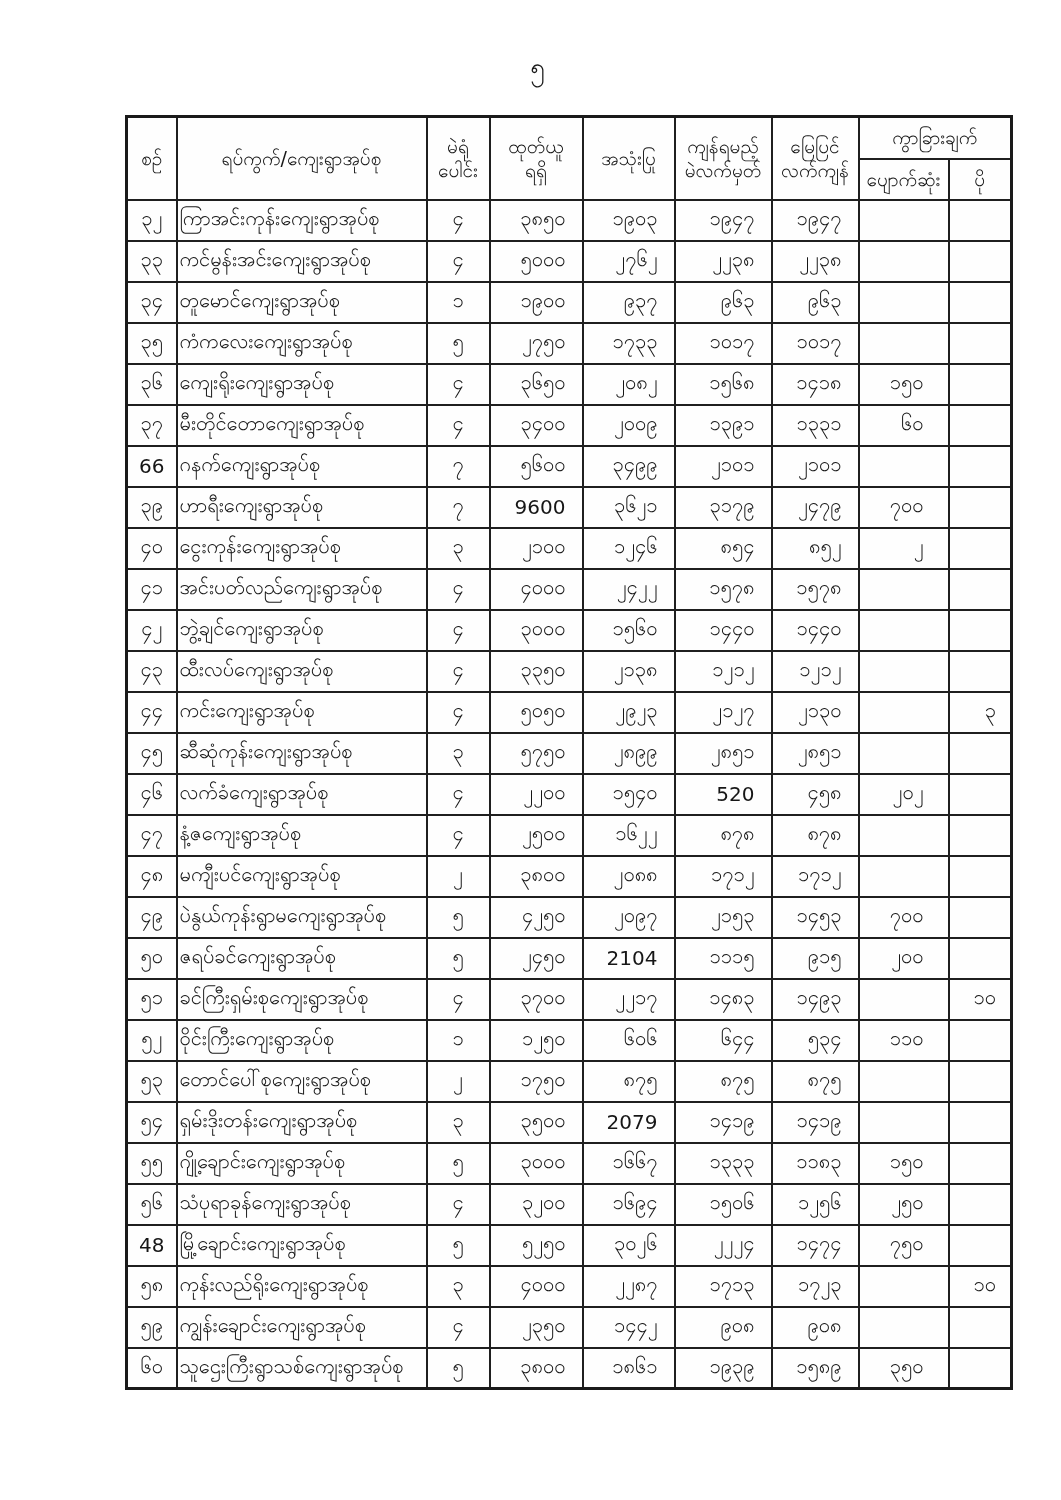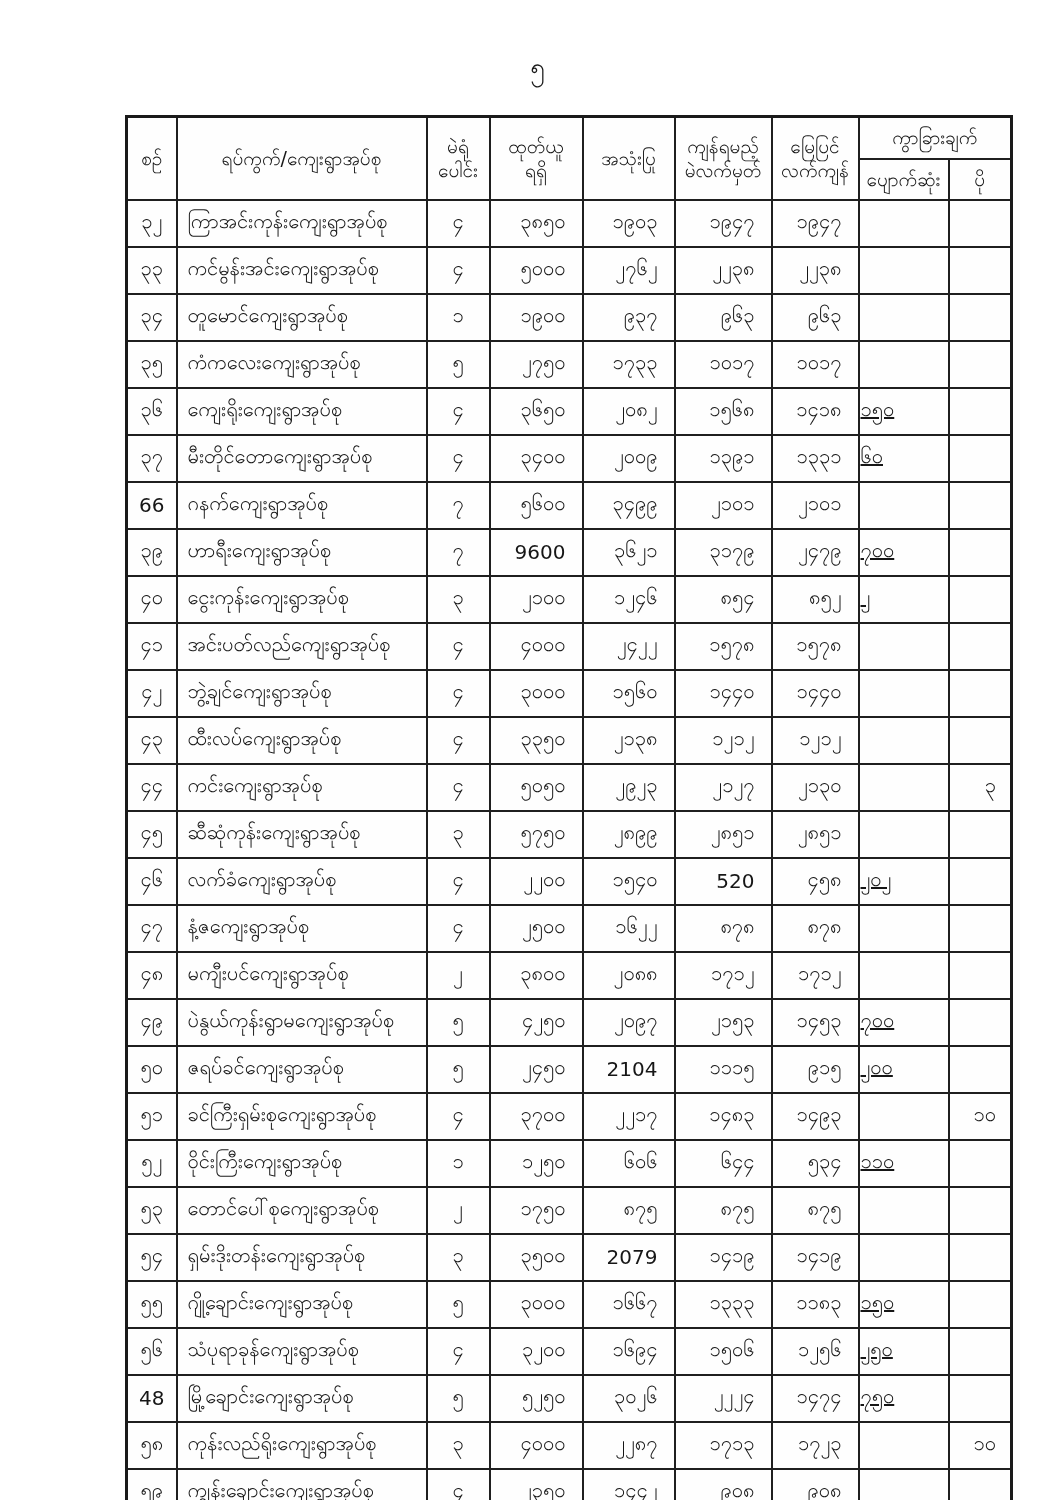--- a/index.html
+++ b/index.html
@@ -24,32 +24,32 @@
     color:#161616;
     overflow:hidden;
   }
   .ballot-table thead th {
     font-size:19px; line-height:1.3; text-align:center;
     vertical-align:middle; padding:2px 1px;
   }
   .ballot-table thead tr.h1 { height:42px; }
   .ballot-table thead tr.h2 { height:41px; }
   .ballot-table thead th span { display:block; }
-  .ballot-table tbody tr { height:47px; }
+  .ballot-table tbody tr { height:41px; }
   .ballot-table tbody td {
     font-size:20px; vertical-align:middle; white-space:nowrap;
   }
   td.col-serial   { text-align:center; }
-  td.col-name     { text-align:left; padding-left:10px; font-size:19px; }
+  td.col-name     { text-align:left; padding-left:2px; font-size:19px; }
   td.col-stations { text-align:center; }
   td.col-received,
   td.col-used,
   td.col-should_remain,
   td.col-ground_remain { text-align:right; padding-right:16px; }
-  td.col-missing  { padding-right:24px; font-size:19px;text-decoration:underline; }
+  td.col-missing  { text-align:right; padding-right:24px; font-size:19px; }
   td.col-extra    { text-align:right; padding-right:14px; }
   th.th-missing   { font-size:18px; }
 </style>
 </head>
 <body>
 
 <div class="page-number">၅</div>
 
 <table class="ballot-table">
   <colgroup>

